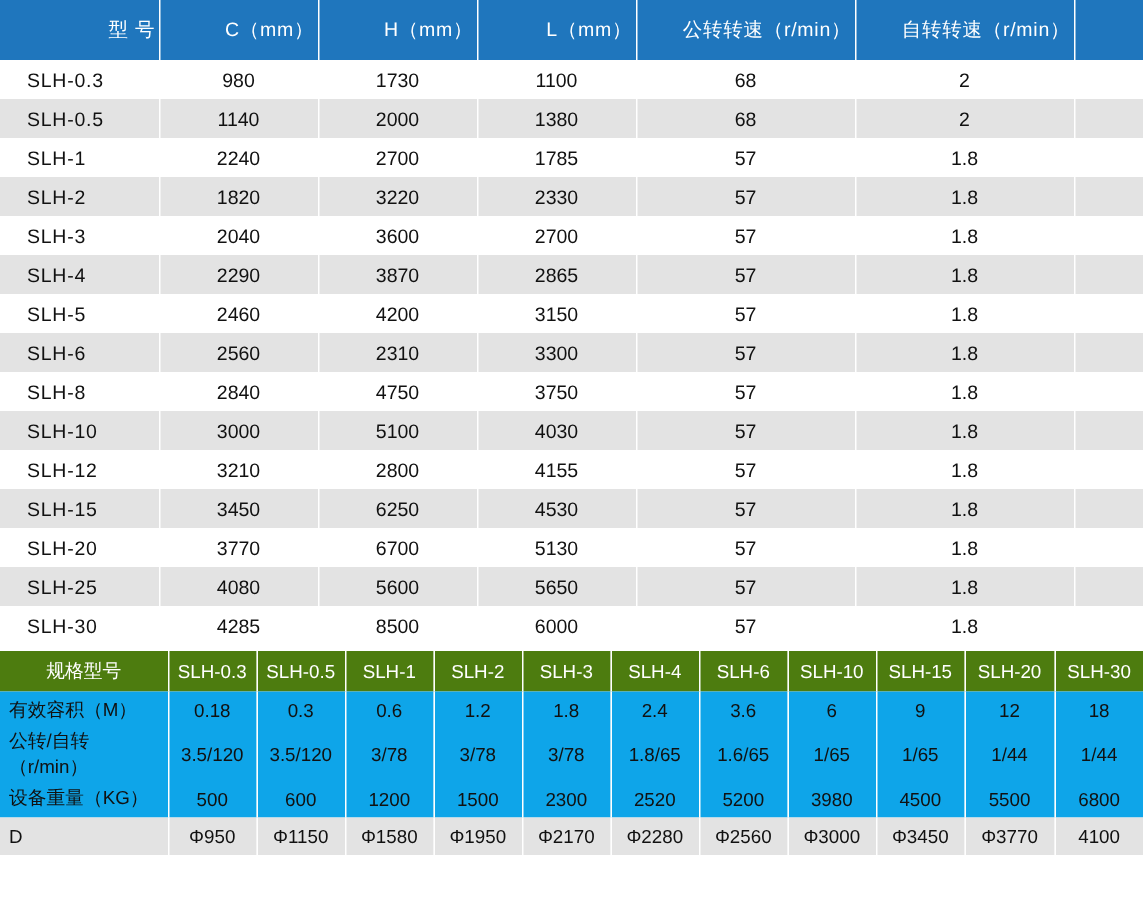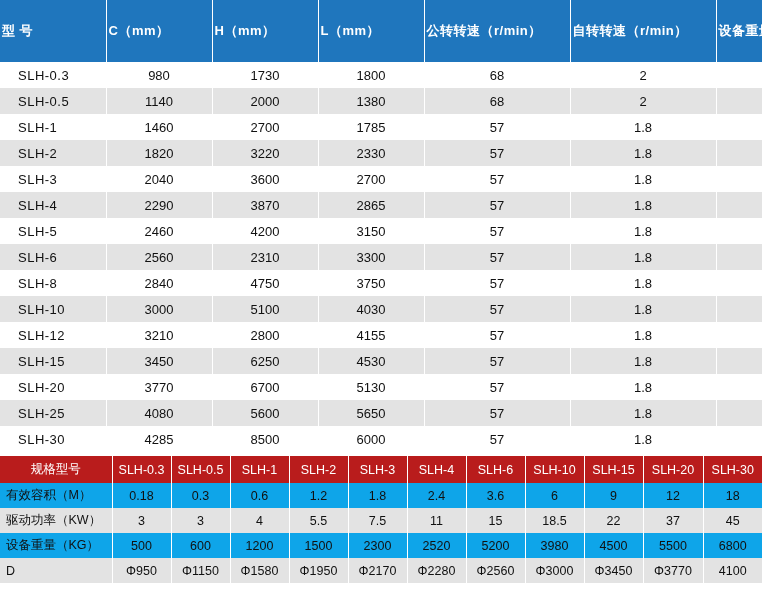--- a/index.html
+++ b/index.html
@@ -19,25 +19,25 @@
   table {
     border-collapse: collapse;
     width: 762px;
     table-layout: fixed;
   }
   
   #table-one th {
     background: #1f76bd;
     color: #ffffff;
     font-size: 13px;
-    font-weight: bold;
+    font-weight: normal;
     height: 30px;
-    padding: 16px 2px;
+    padding: 5px 2px;
     border-right: 1px solid #ffffff;
-    text-align: left;
+    text-align: right;
     letter-spacing: 0.5px;
   }
   #table-one th:last-child { border-right: none; }
   #table-one td {
     font-size: 13px;
     height: 26px;
     text-align: center;
     border-right: 1px solid #ffffff;
     padding: 0 2px;
     color: #111111;
@@ -49,21 +49,21 @@
     letter-spacing: 0.5px;
   }
   #table-one tr.row-odd td { background: #ffffff; }
   #table-one tr.row-even td { background: #e3e3e3; }
 
   
   .gap { height: 4px; background: #ffffff; }
 
   
   #table-two th {
-    background: #b91c1c;
+    background: #4d7c0f;
     color: #ffffff;
     font-size: 12.5px;
     font-weight: normal;
     height: 27px;
     border-right: 1px solid #ffffff;
     text-align: center;
     padding: 0 1px;
   }
   #table-two th:last-child { border-right: none; }
   #table-two td {
@@ -107,37 +107,37 @@
         <th>公转转速（r/min）</th>
         <th>自转转速（r/min）</th>
         <th>设备重量（kg）</th>
       </tr>
     </thead>
     <tbody>
       <tr class="row-odd">
         <td class="model">SLH-0.3</td>
         <td>980</td>
         <td>1730</td>
-        <td>1800</td>
+        <td>1100</td>
         <td>68</td>
         <td>2</td>
         <td>500</td>
       </tr>
       <tr class="row-even">
         <td class="model">SLH-0.5</td>
         <td>1140</td>
         <td>2000</td>
         <td>1380</td>
         <td>68</td>
         <td>2</td>
         <td>600</td>
       </tr>
       <tr class="row-odd">
         <td class="model">SLH-1</td>
-        <td>1460</td>
+        <td>2240</td>
         <td>2700</td>
         <td>1785</td>
         <td>57</td>
         <td>1.8</td>
         <td>1200</td>
       </tr>
       <tr class="row-even">
         <td class="model">SLH-2</td>
         <td>1820</td>
         <td>3220</td>
@@ -289,33 +289,33 @@
         <td>0.6</td>
         <td>1.2</td>
         <td>1.8</td>
         <td>2.4</td>
         <td>3.6</td>
         <td>6</td>
         <td>9</td>
         <td>12</td>
         <td>18</td>
       </tr>
-      <tr class="row-even">
-        <td class="rowhead">驱动功率（KW）</td>
-        <td>3</td>
-        <td>3</td>
-        <td>4</td>
-        <td>5.5</td>
-        <td>7.5</td>
-        <td>11</td>
-        <td>15</td>
-        <td>18.5</td>
-        <td>22</td>
-        <td>37</td>
-        <td>45</td>
+      <tr class="row-odd">
+        <td class="rowhead">公转/自转（r/min）</td>
+        <td>3.5/120</td>
+        <td>3.5/120</td>
+        <td>3/78</td>
+        <td>3/78</td>
+        <td>3/78</td>
+        <td>1.8/65</td>
+        <td>1.6/65</td>
+        <td>1/65</td>
+        <td>1/65</td>
+        <td>1/44</td>
+        <td>1/44</td>
       </tr>
       <tr class="row-odd">
         <td class="rowhead">设备重量（KG）</td>
         <td>500</td>
         <td>600</td>
         <td>1200</td>
         <td>1500</td>
         <td>2300</td>
         <td>2520</td>
         <td>5200</td>

